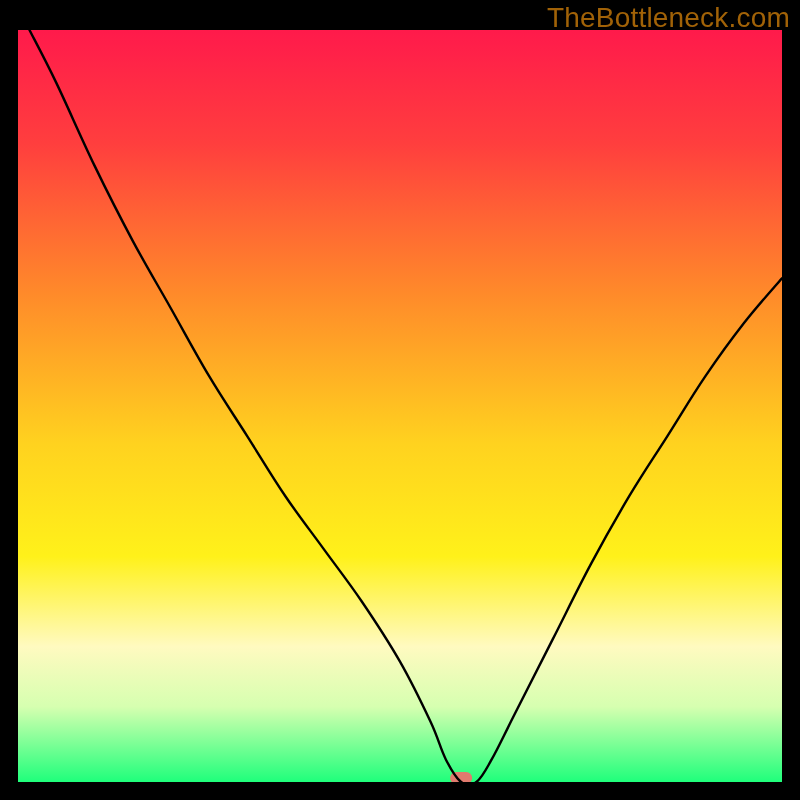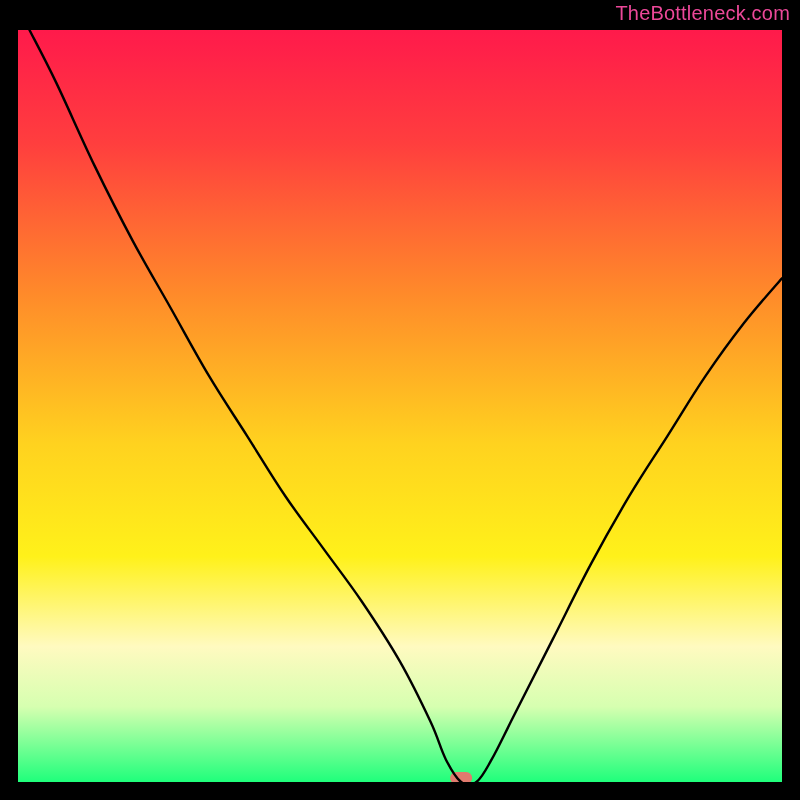--- a/index.html
+++ b/index.html
@@ -13,22 +13,22 @@
   }
   .wrap {
     position: relative;
     width: 800px;
     height: 800px;
   }
   .watermark {
     position: absolute;
     top: 2px;
     right: 10px;
-    color: #ec4899;
-    font-size: 20px;
+    color: #a16207;
+    font-size: 28px;
     font-weight: 500;
     z-index: 5;
     letter-spacing: 0.2px;
   }
   .plot {
     position: absolute;
     left: 18px;
     top: 30px;
     width: 764px;
     height: 752px;

